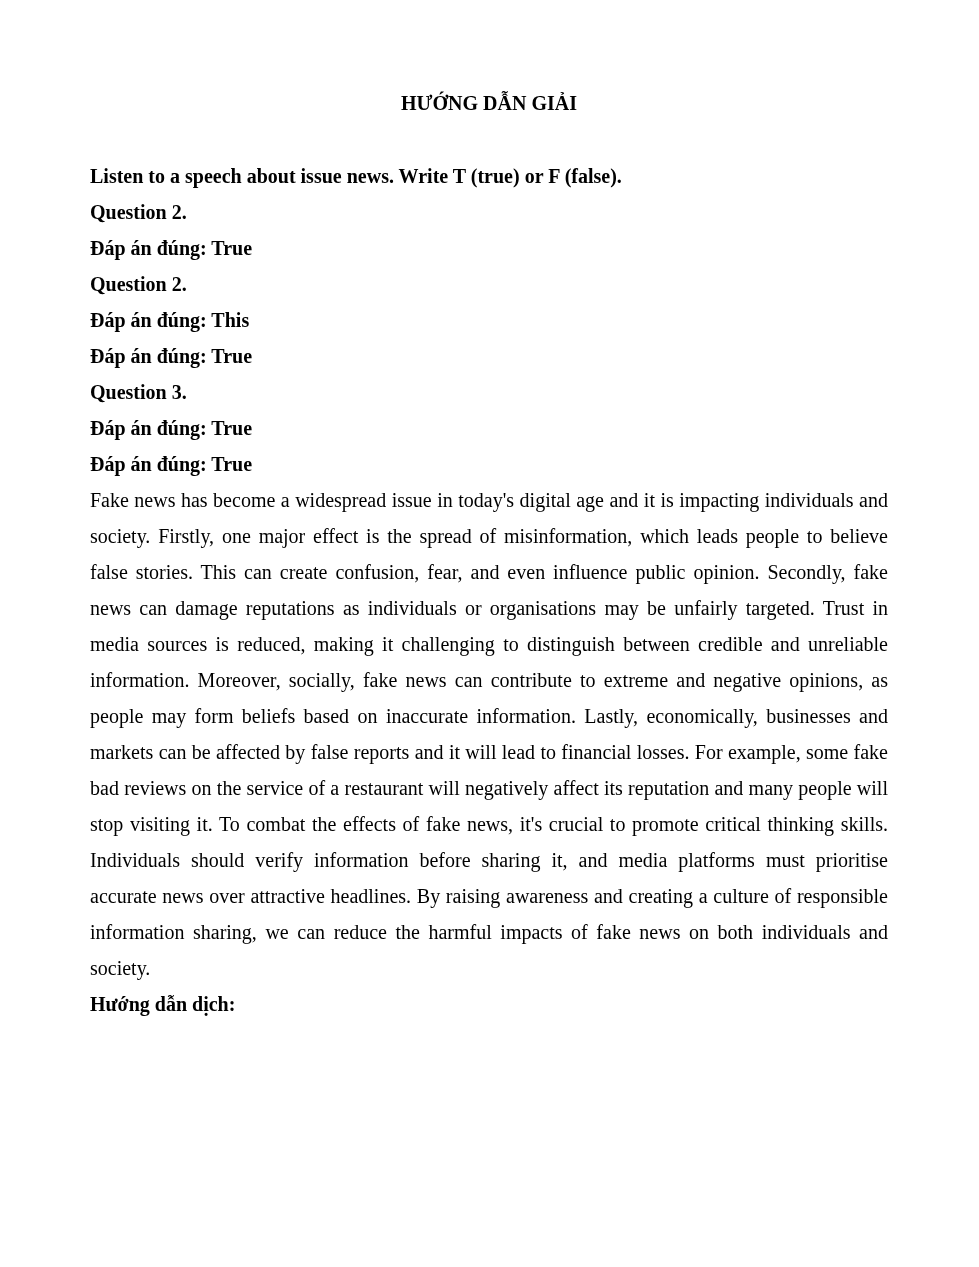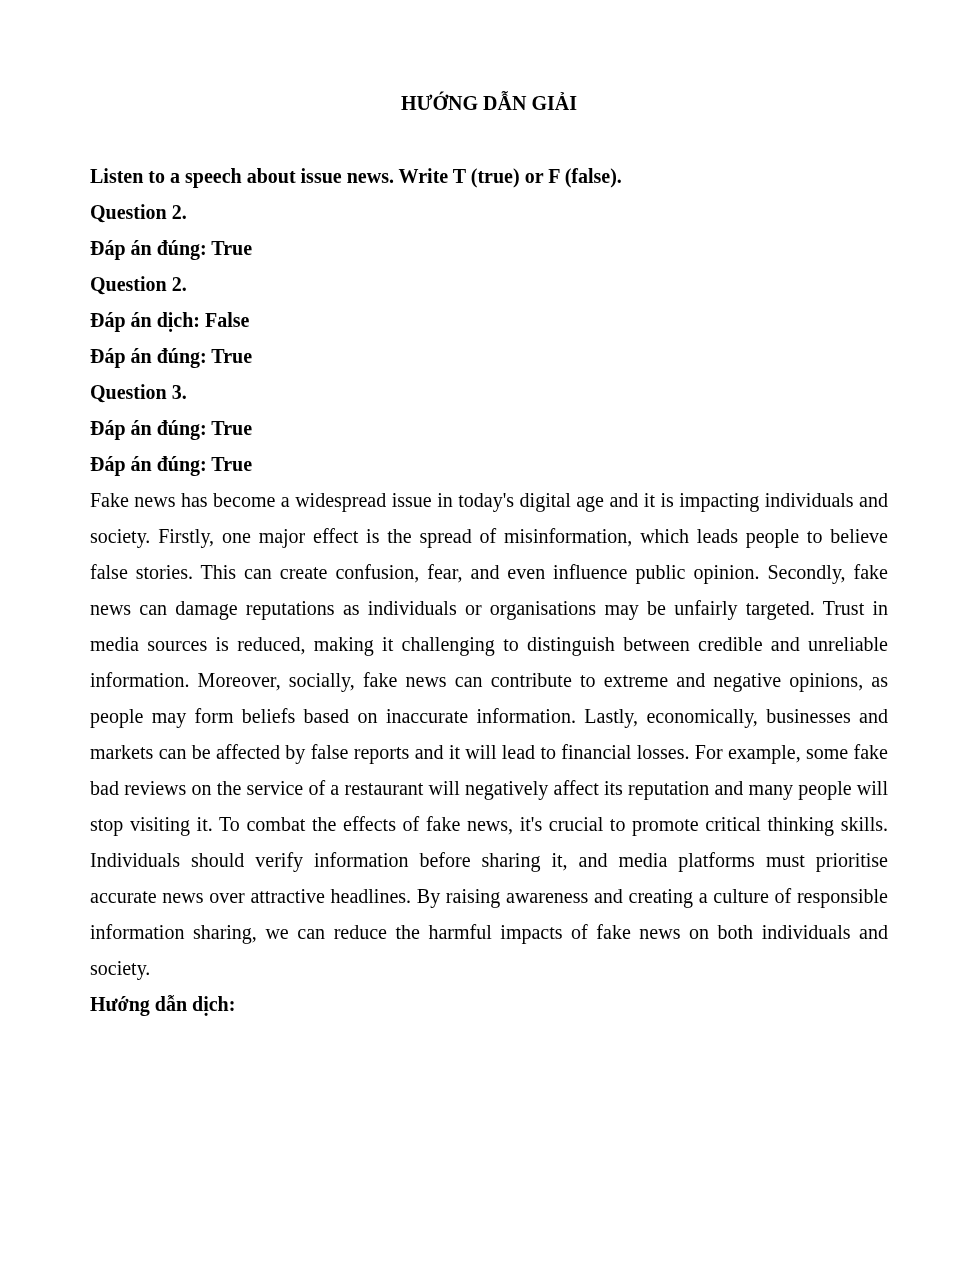--- a/index.html
+++ b/index.html
@@ -43,21 +43,21 @@
 
     <div class="line bold">Listen to a speech about issue news. Write T (true) or F (false).</div>
 
     <div>
       <div class="line bold">Question 2.</div>
       <div class="line">Đáp án đúng: True</div>
     </div>
 
     <div>
       <div class="line bold">Question 2.</div>
-      <div class="line">Đáp án dịch: False</div>
+      <div class="line">Đáp án đúng: This</div>
     </div>
 
     <div>
       <div class="line">Đáp án đúng: True</div>
     </div>
 
     <div>
       <div class="line bold">Question 3.</div>
       <div class="line">Đáp án đúng: True</div>
     </div>

